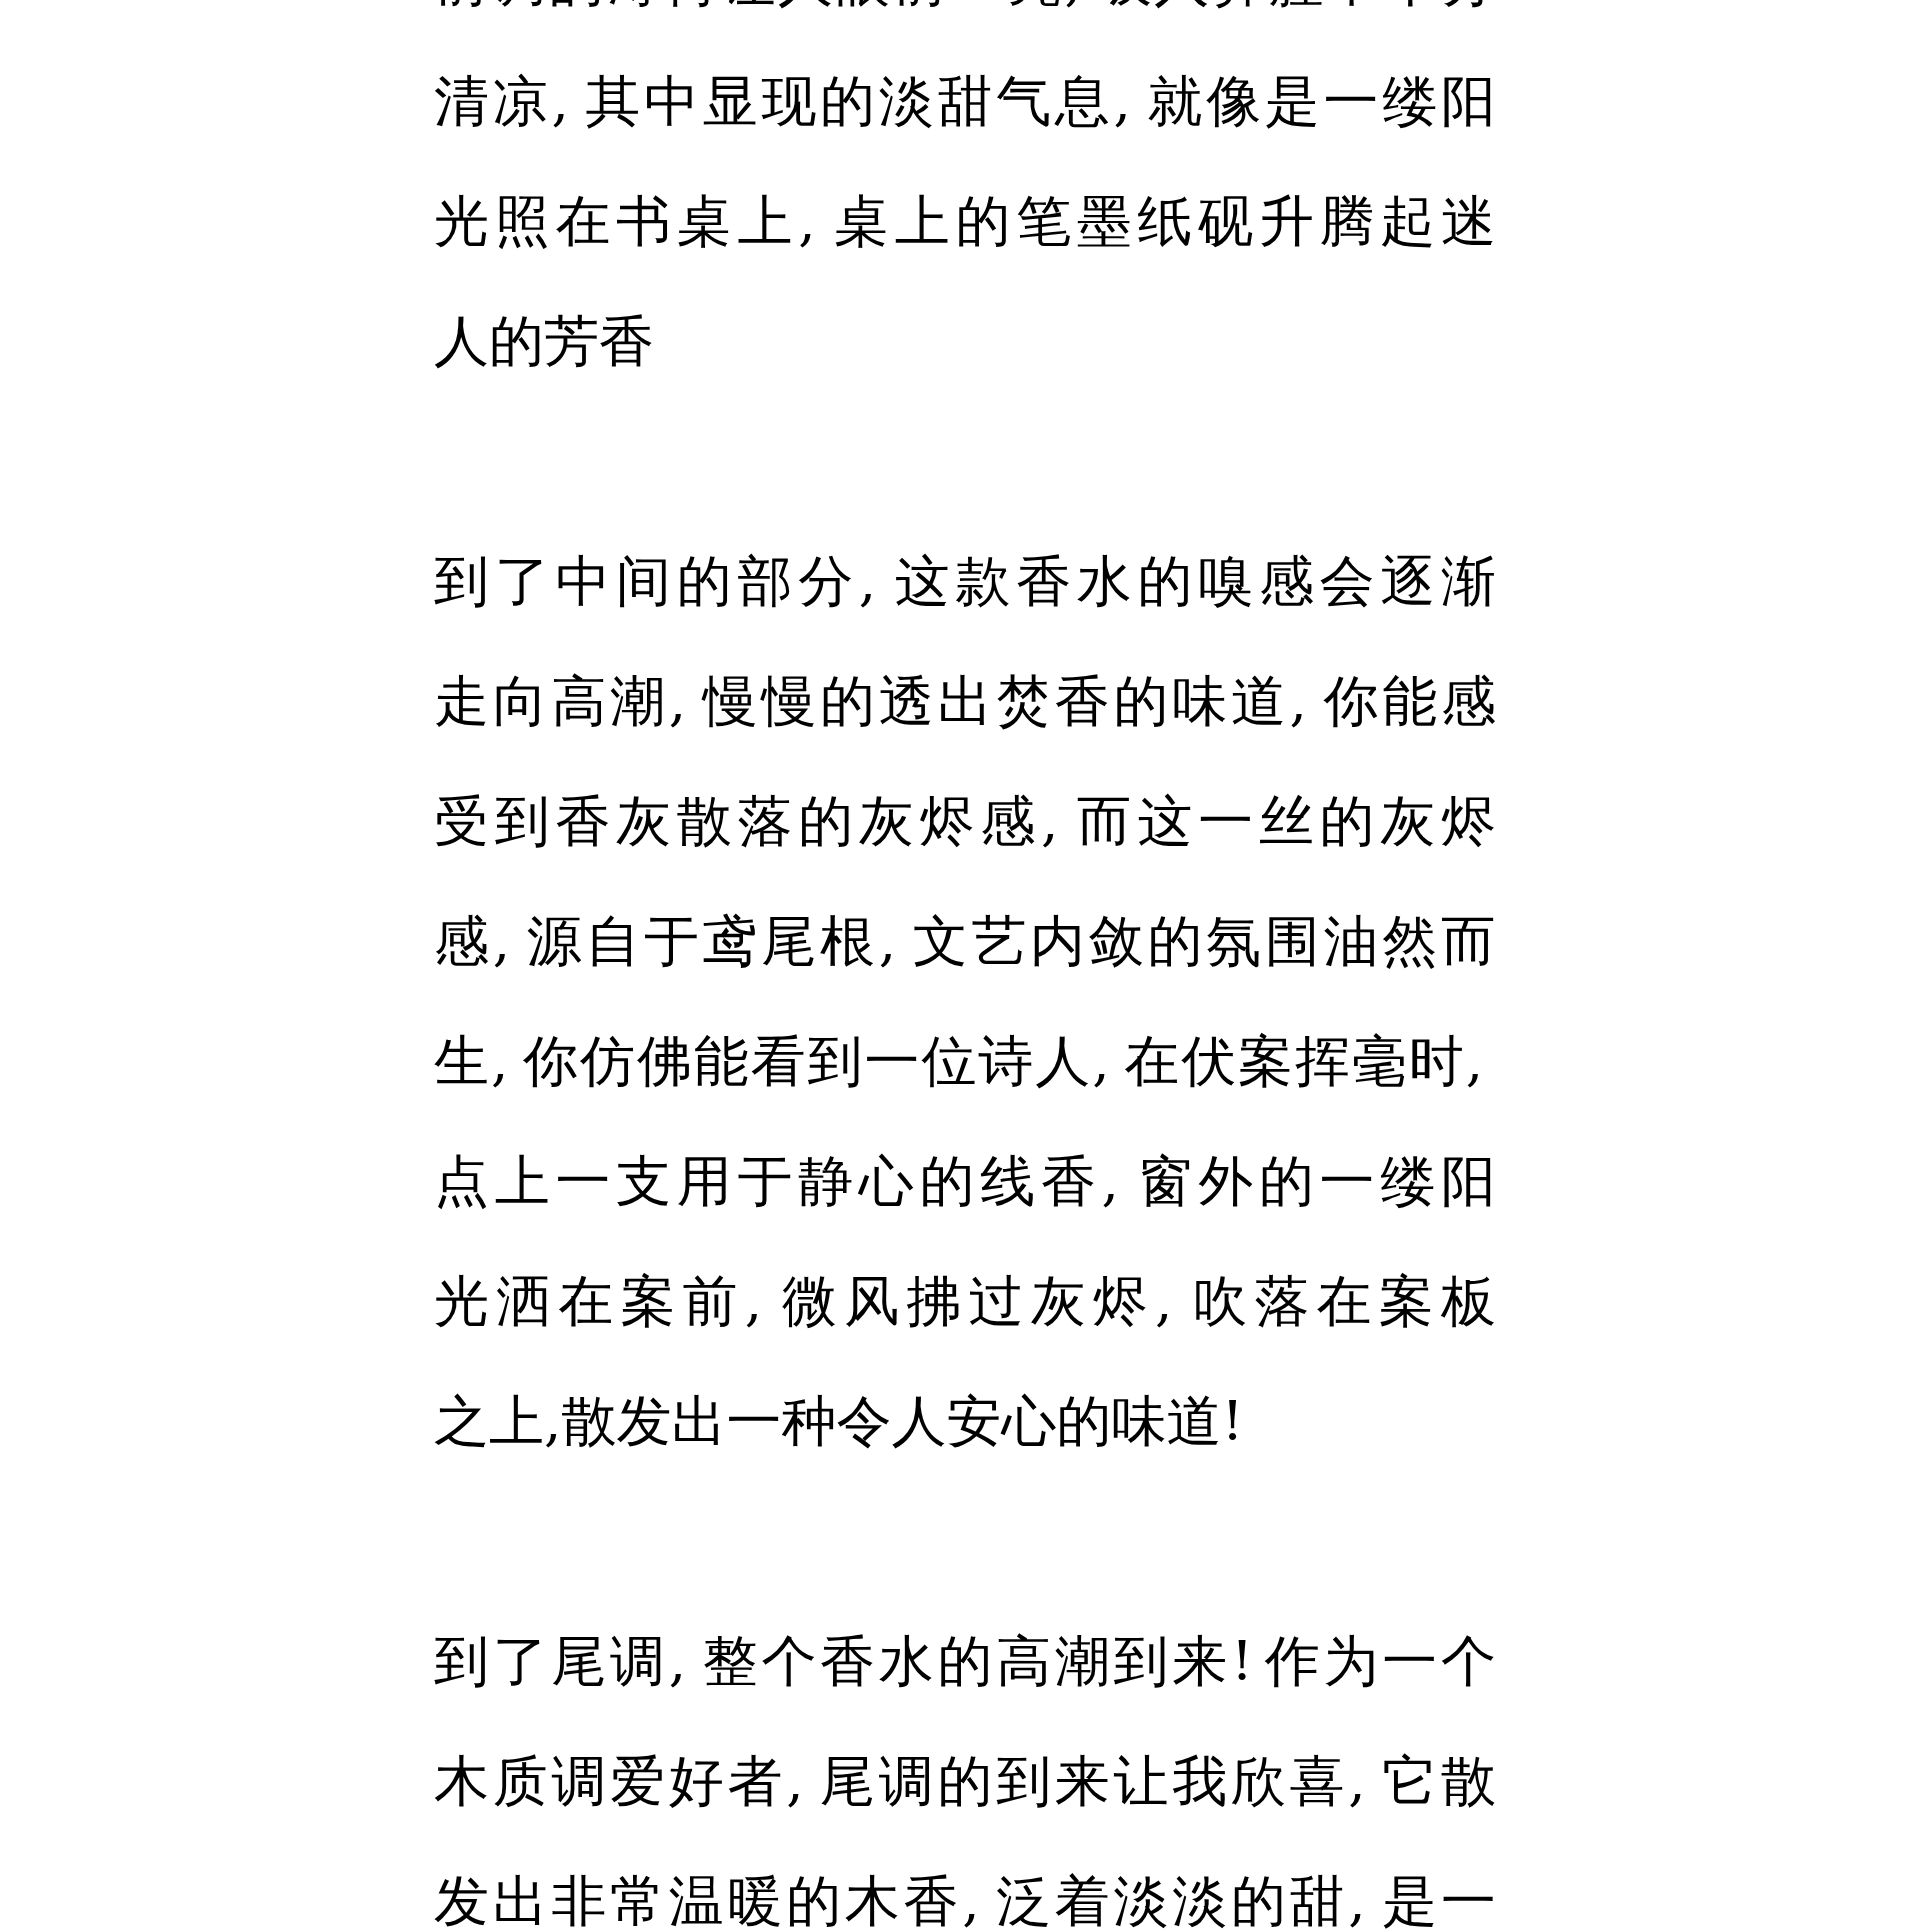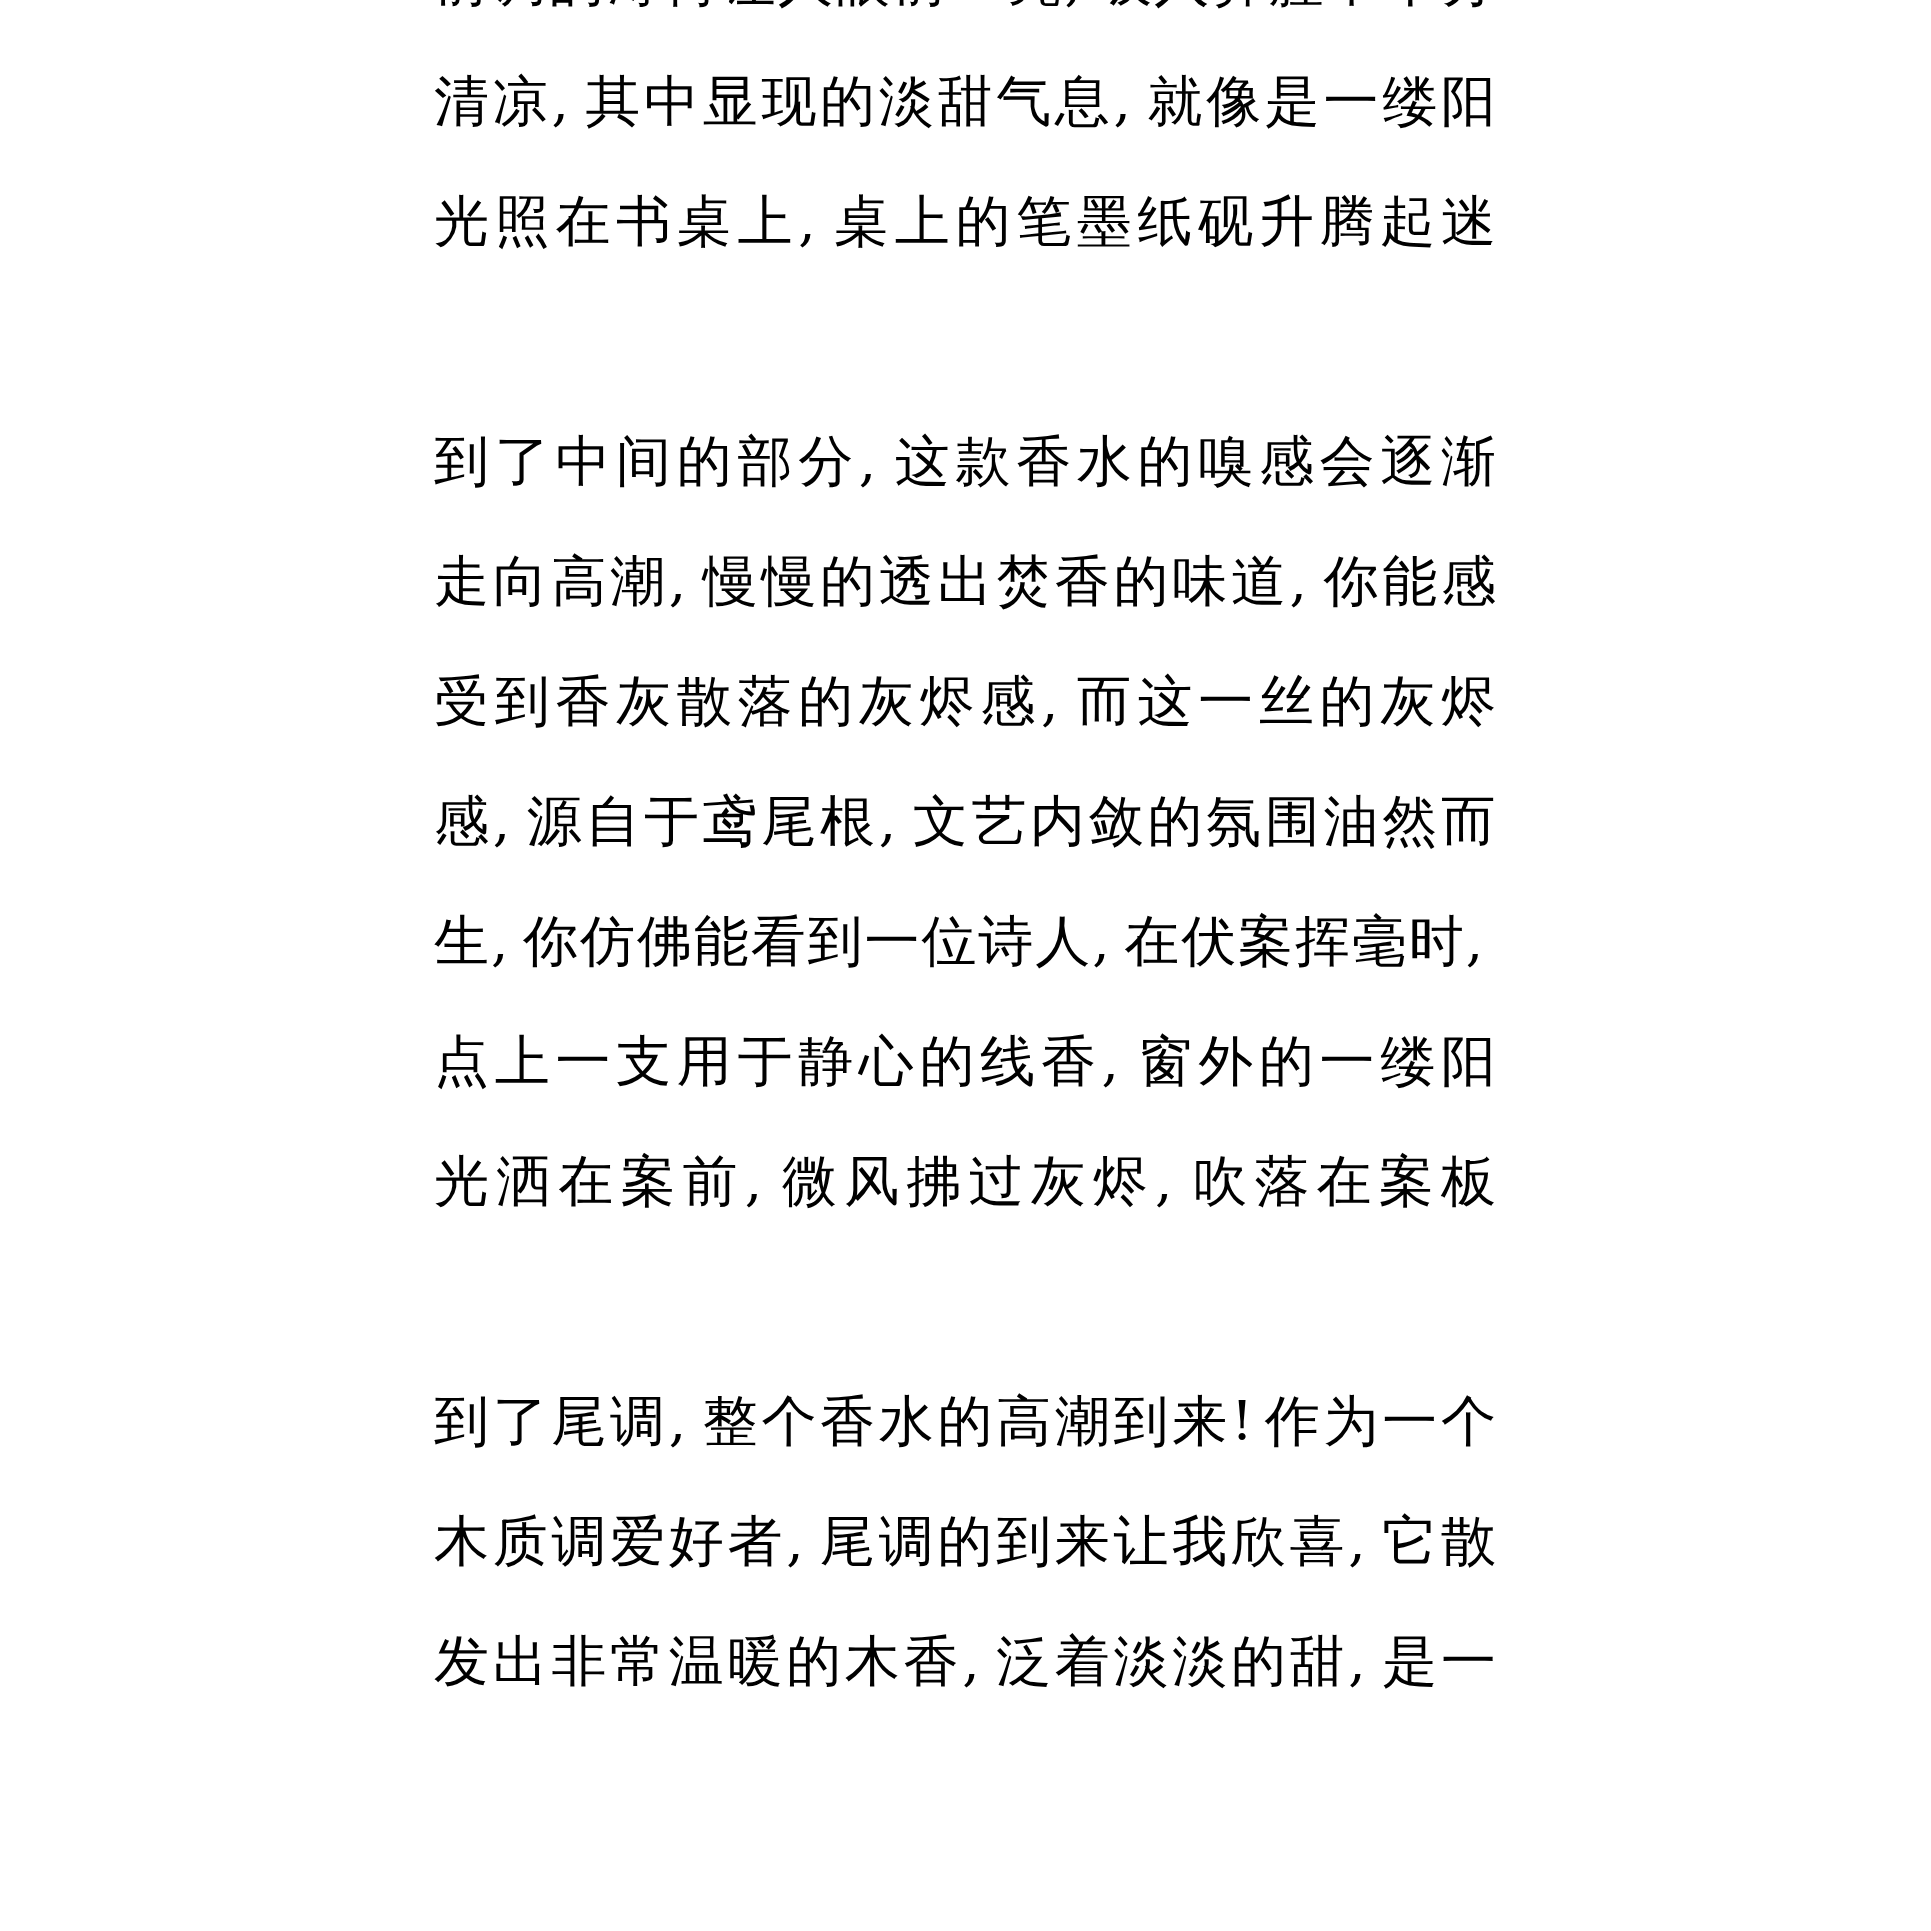--- a/index.html
+++ b/index.html
@@ -105,20 +105,21 @@
         <span>的</span>
         <span>笔</span>
         <span>墨</span>
         <span>纸</span>
         <span>砚</span>
         <span>升</span>
         <span>腾</span>
         <span>起</span>
         <span>迷</span>
       </div>
+      <div class="line">人的芳香</div>
       <div class="line"></div>
       <div class="line justify">
         <span>到</span>
         <span>了</span>
         <span>中</span>
         <span>间</span>
         <span>的</span>
         <span>部</span>
         <span>分</span>
         <span class="punct">,</span>
@@ -250,20 +251,21 @@
         <span>过</span>
         <span>灰</span>
         <span>烬</span>
         <span class="punct">,</span>
         <span>吹</span>
         <span>落</span>
         <span>在</span>
         <span>案</span>
         <span>板</span>
       </div>
+      <div class="line">之上,散发出一种令人安心的味道!</div>
       <div class="line"></div>
       <div class="line justify">
         <span>到</span>
         <span>了</span>
         <span>尾</span>
         <span>调</span>
         <span class="punct">,</span>
         <span>整</span>
         <span>个</span>
         <span>香</span>

